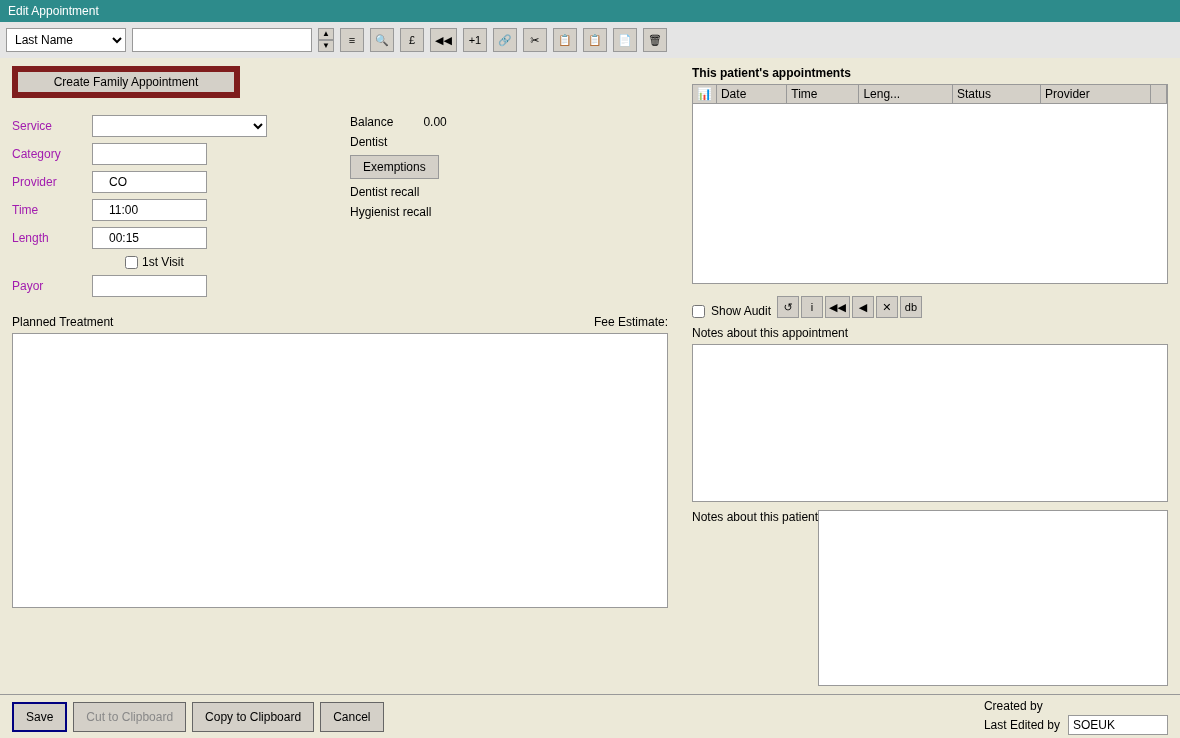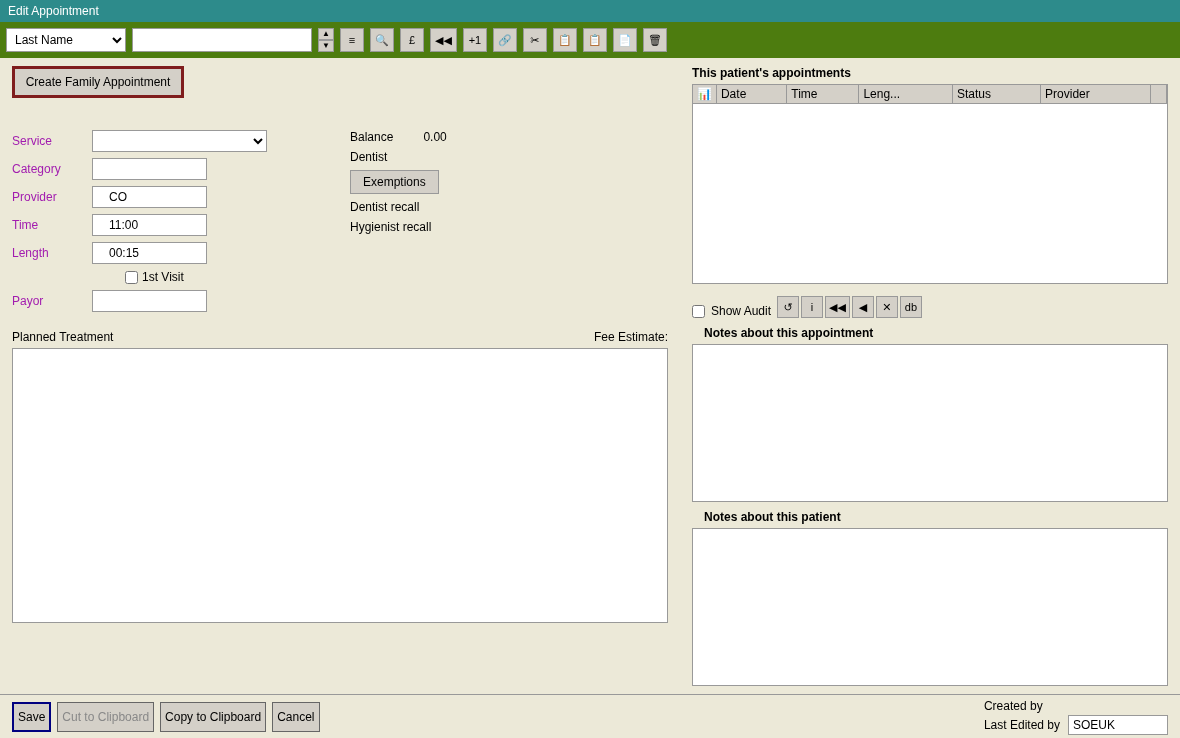--- a/index.html
+++ b/index.html
@@ -9,21 +9,21 @@
       background: #2d8b8b;
       color: white;
       padding: 4px 8px;
       font-size: 12px;
       height: 22px;
       display: flex;
       align-items: center;
     }
 
     .toolbar {
-      background: #4d7c0f;
+      background: #e5e5e5;
       padding: 4px 6px;
       display: flex;
       align-items: center;
       gap: 6px;
       height: 36px;
     }
 
     .toolbar select {
       height: 24px;
       font-size: 12px;
@@ -78,27 +78,27 @@
     }
 
     .left-panel {
       flex: 0 0 680px;
       padding: 8px 12px;
       display: flex;
       flex-direction: column;
     }
 
     .create-family-btn {
-      width: 172px;
+      width: 228px;
       height: 32px;
       background: #d4d0c8;
-      border: 3px solid #7f1d1d;
+      border: 6px solid #7f1d1d;
       cursor: pointer;
       font-size: 12px;
-      margin-bottom: 32px;
+      margin-bottom: 17px;
       text-align: center;
     }
 
     .form-section {
       display: grid;
       grid-template-columns: 1fr 1fr;
       gap: 0 20px;
       margin-bottom: 8px;
     }
 
@@ -268,54 +268,52 @@
     }
 
     .notes-section {
       flex: 1;
       display: flex;
       flex-direction: column;
     }
 
     .notes-label {
       font-size: 12px;
-      font-weight: bold;
+      font-weight: normal;
       margin-bottom: 4px;
-      margin-left: 12px;
     }
 
     .notes-textarea {
       flex: 1;
       border: 1px solid #999;
       background: white;
       resize: none;
       font-size: 12px;
       padding: 2px;
       min-height: 110px;
     }
 
     .patient-notes-section {
       flex: 1;
       display: flex;
-      flex-direction: column;
     }
 
     .bottom-bar {
       display: flex;
       align-items: center;
       height: 44px;
       background: #ece9d8;
       padding: 6px 12px;
       gap: 6px;
       border-top: 1px solid #999;
     }
 
     .bottom-btn {
       height: 30px;
-      padding: 0 4px;
+      padding: 0 12px;
       border: 1px solid #666;
       background: #d4d0c8;
       cursor: pointer;
       font-size: 12px;
     }
     .bottom-btn.save-btn {
       border: 2px solid #000080;
     }
     .bottom-btn.cut-btn {
       color: #888;

